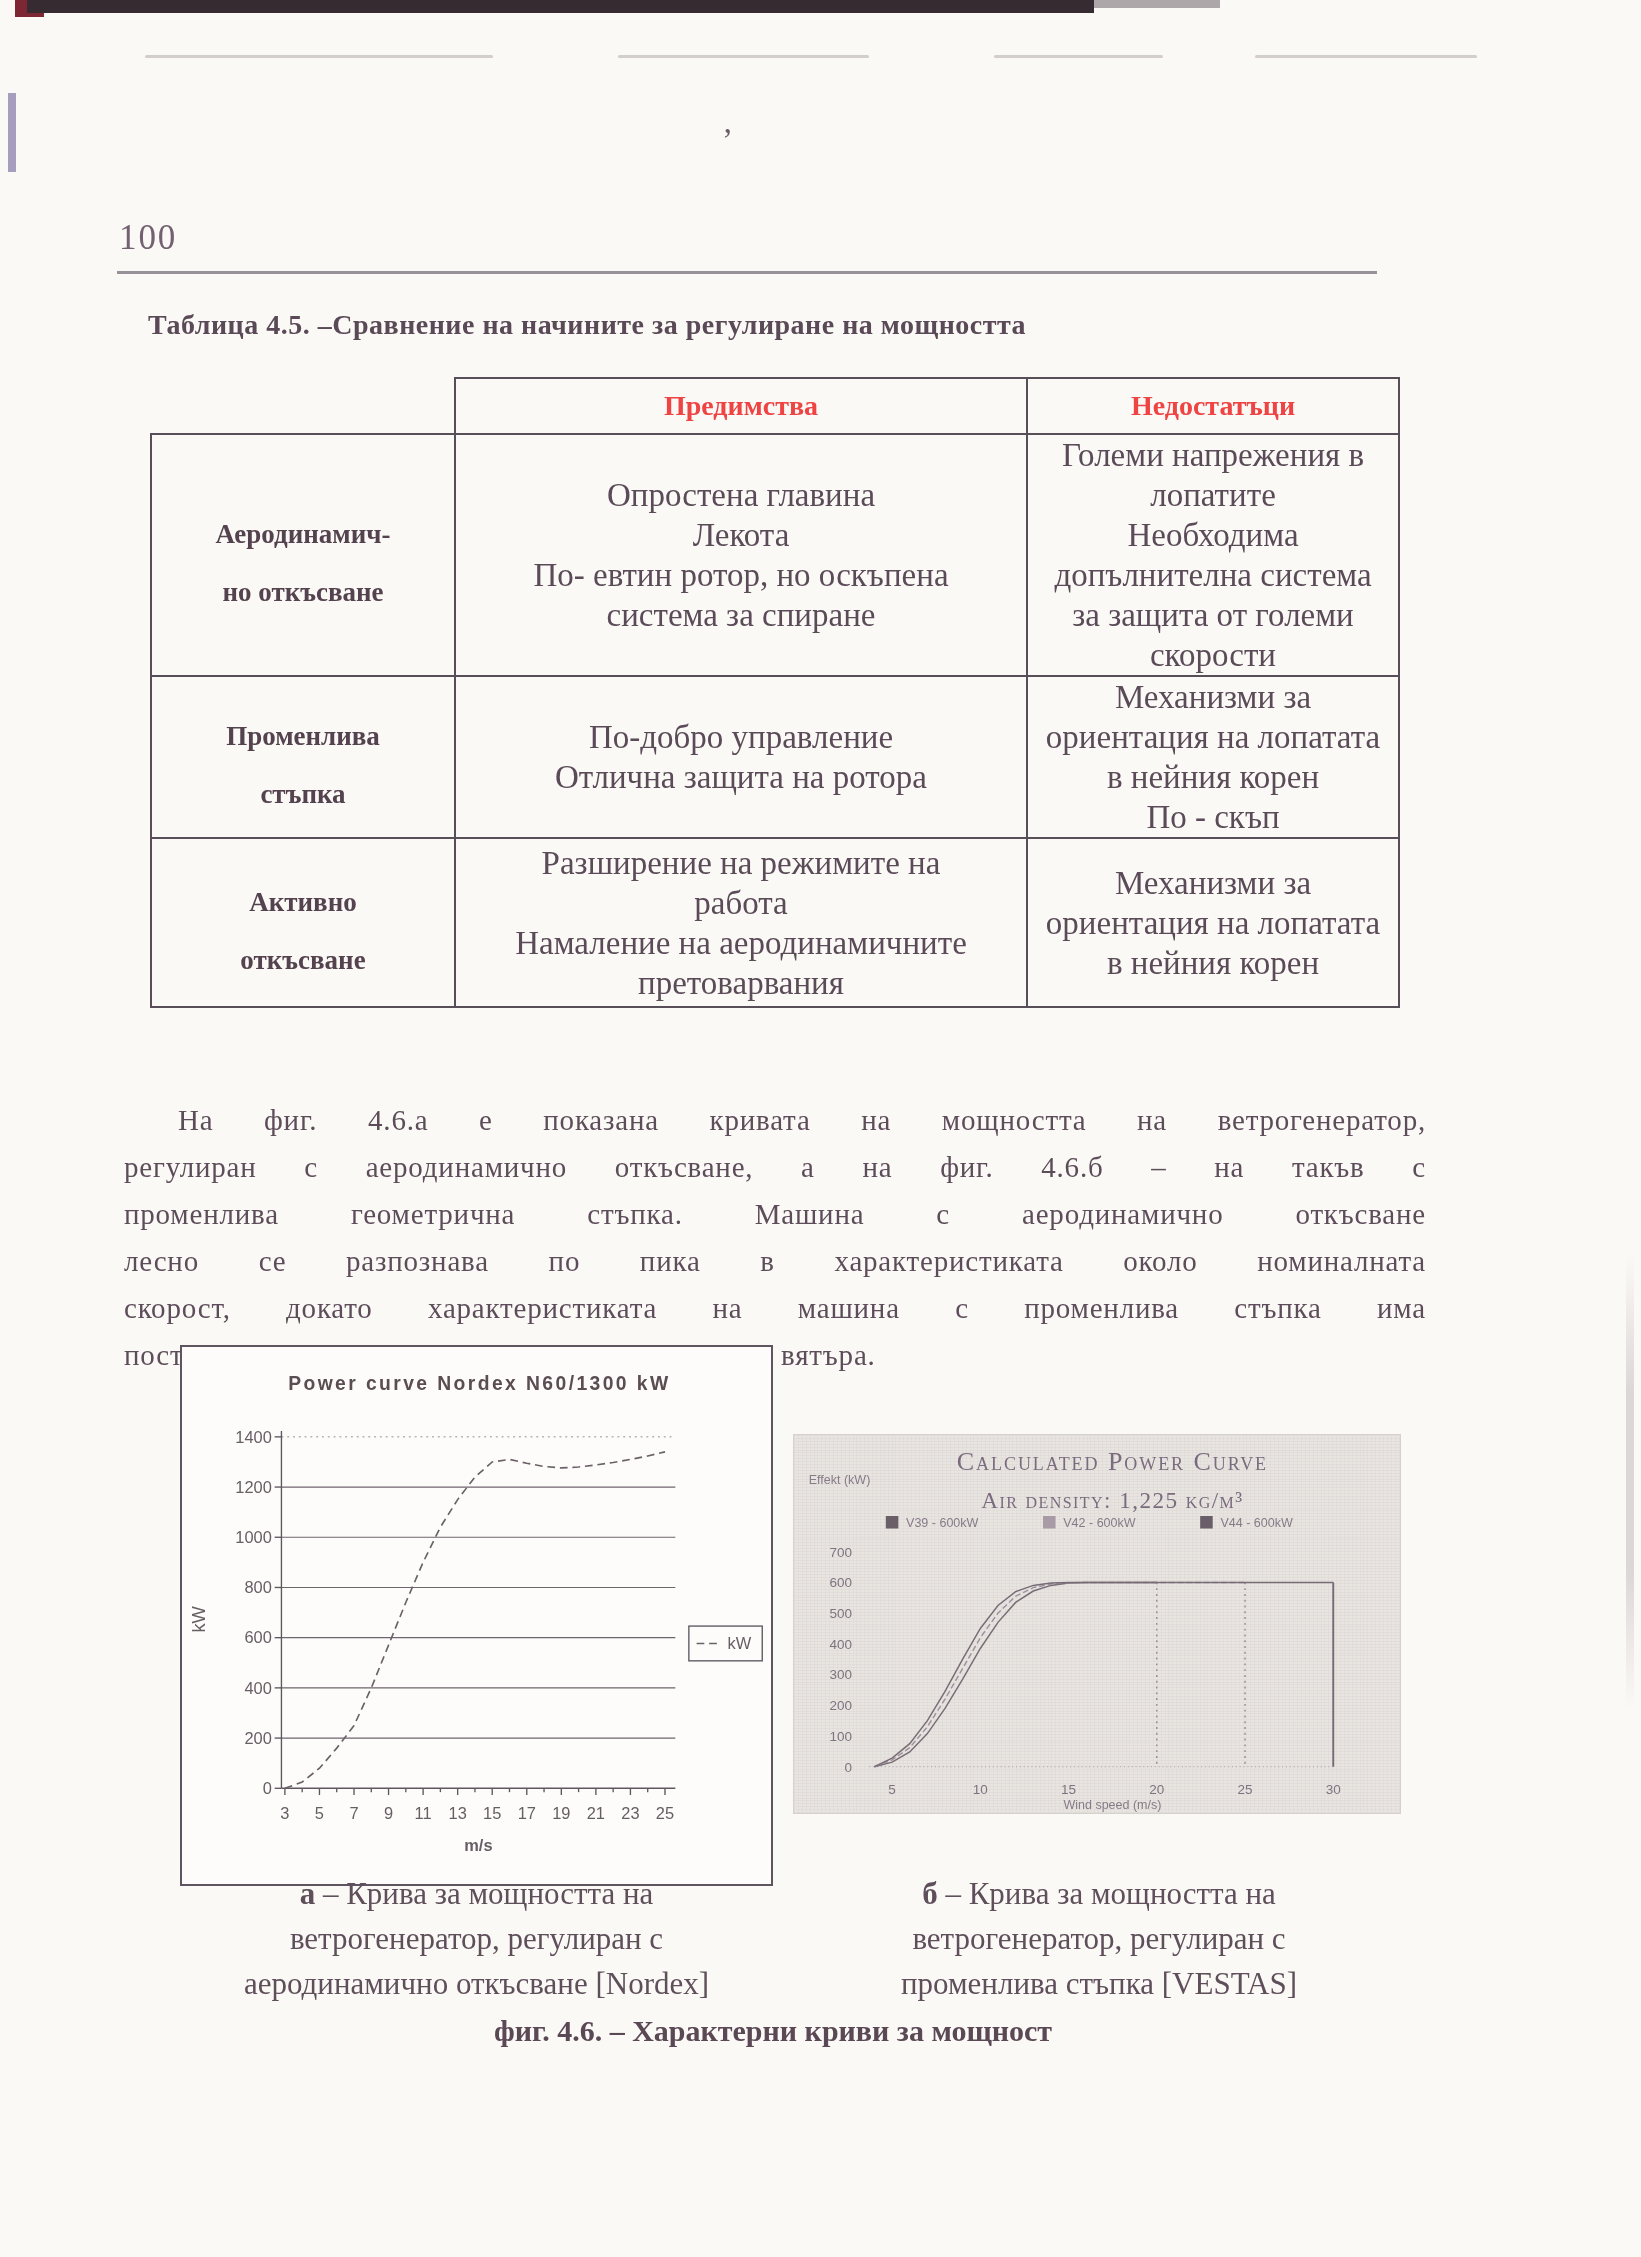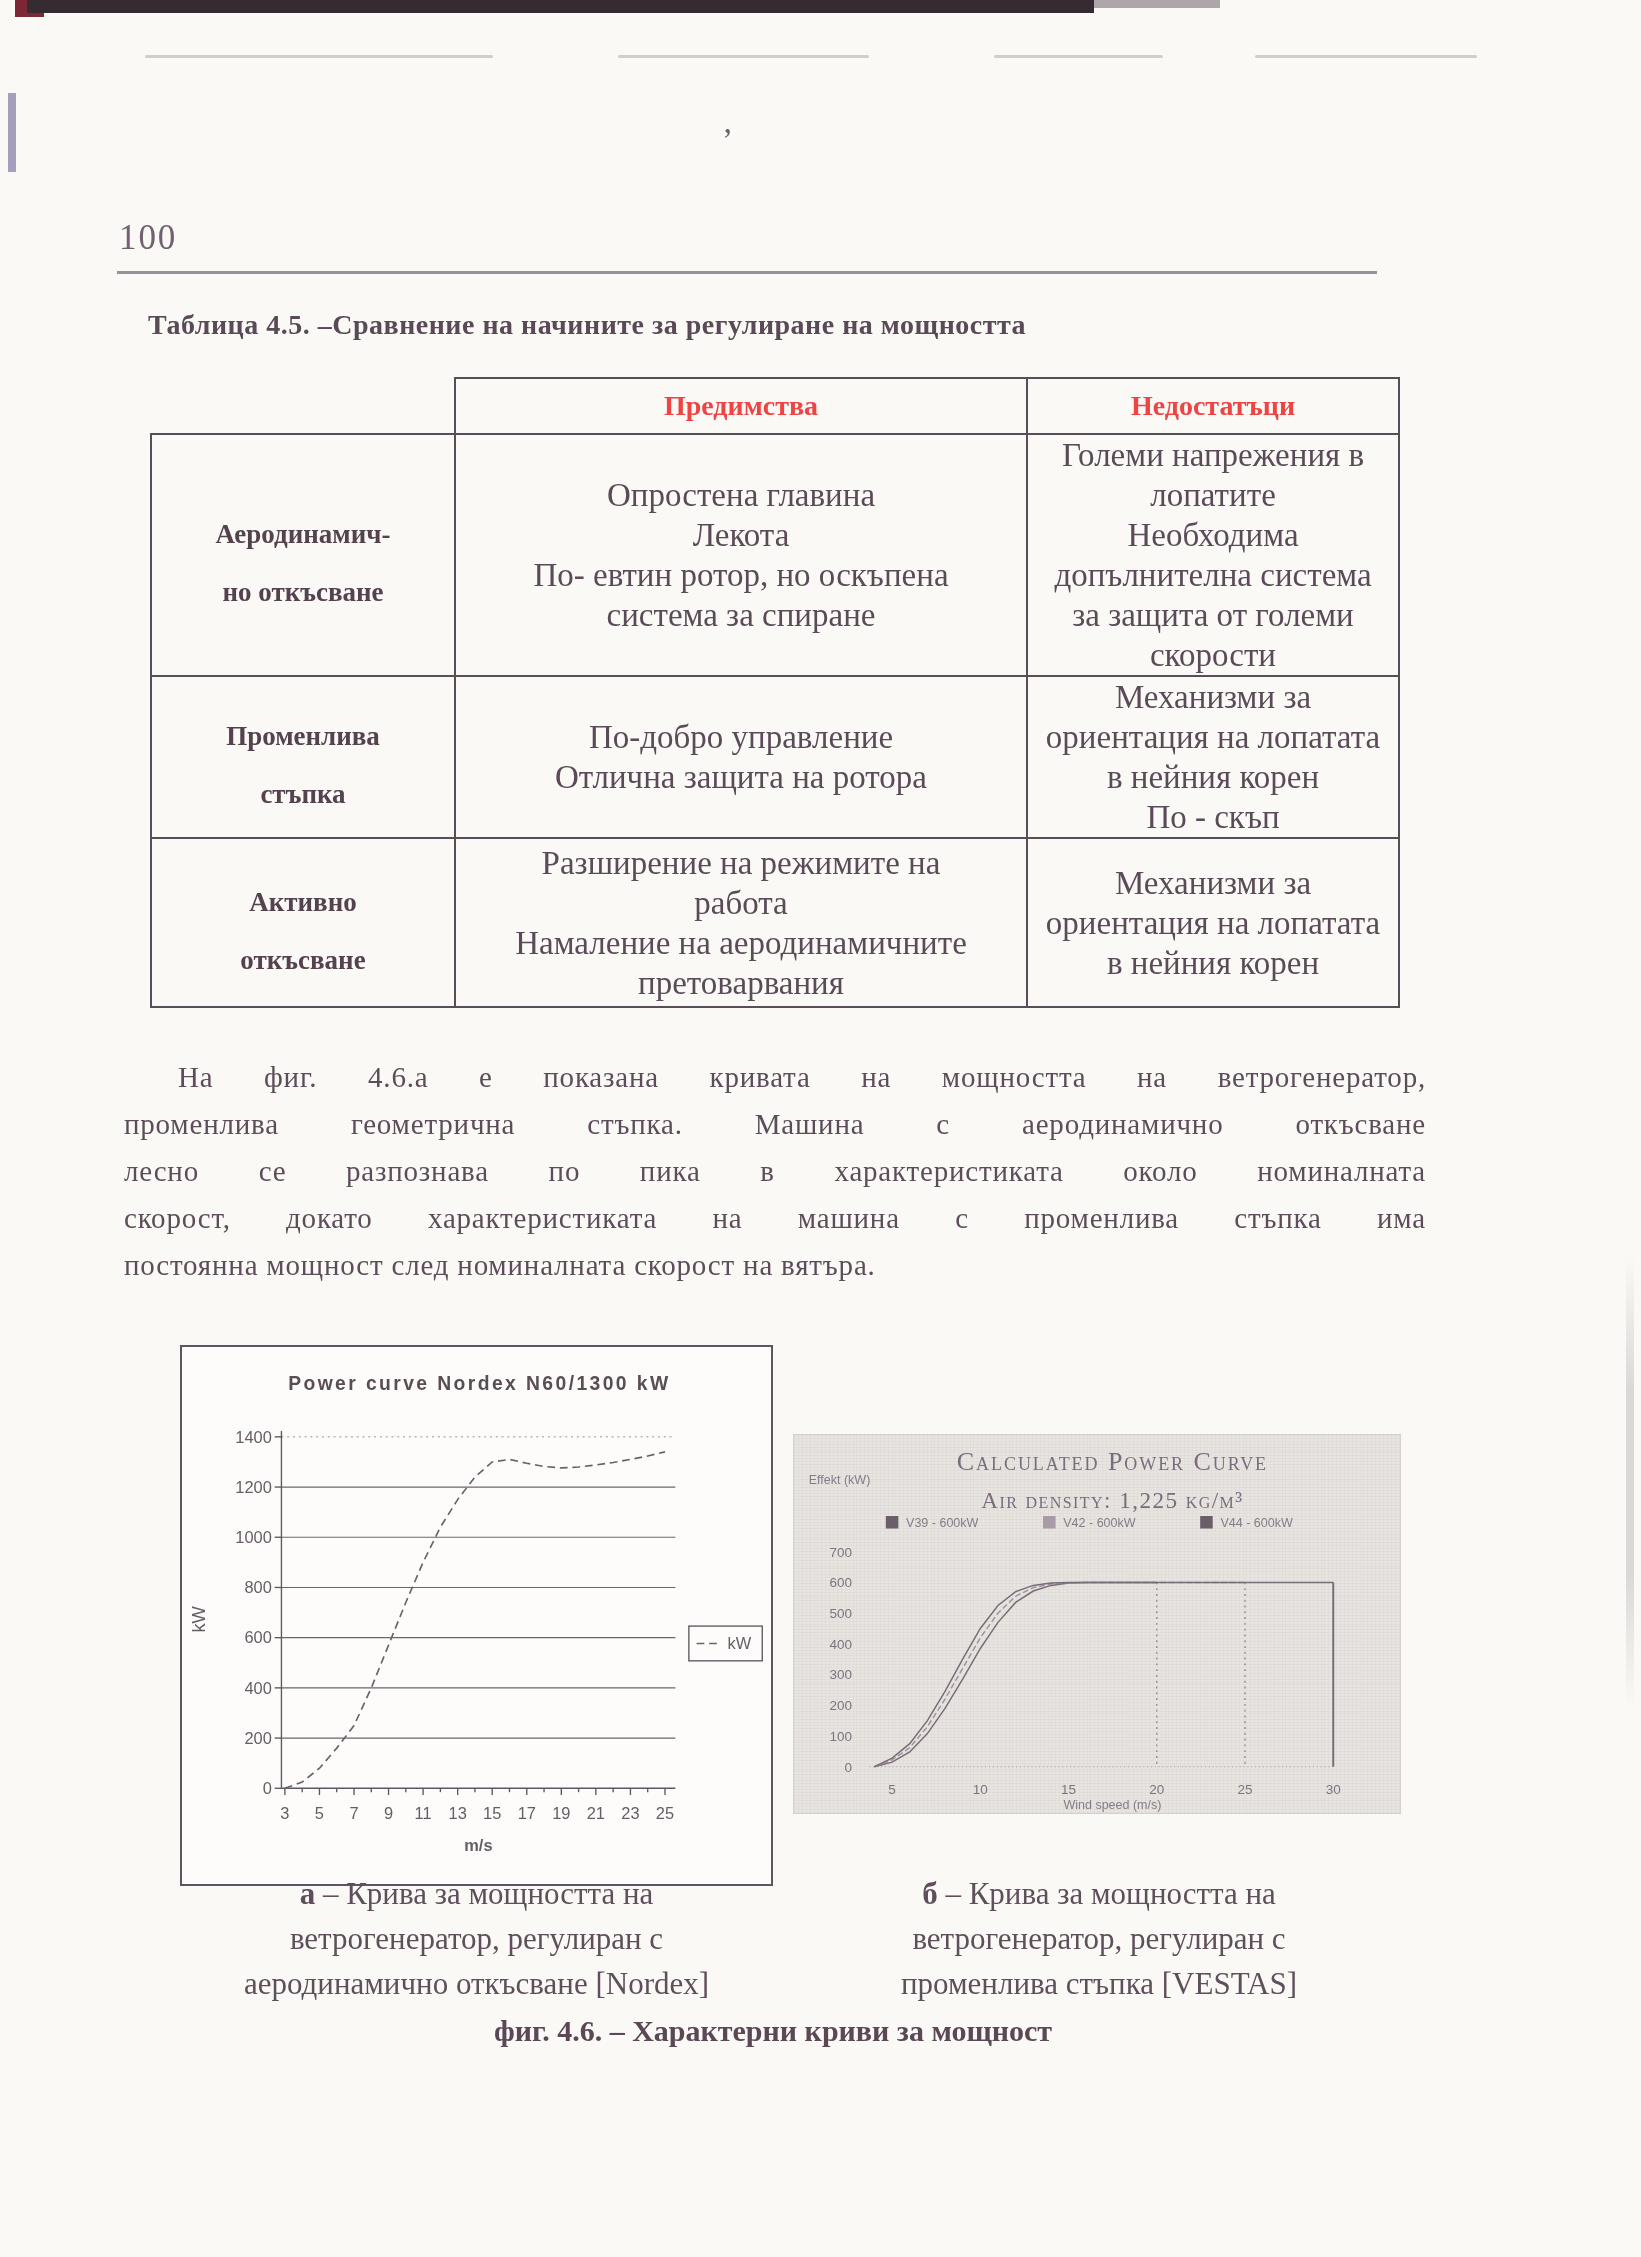--- a/index.html
+++ b/index.html
@@ -27,21 +27,21 @@
   .cmp td,.cmp th{border:2.9px solid #574e57;text-align:center;vertical-align:middle;padding:0 7.7px;}
   .cmp th{font-size:28px;font-weight:bold;color:#ef4444;}
   .cmp td{font-size:33px;color:#5b4b58;}
   .cmp td div{line-height:40px;}
   .cmp td.lab{font-weight:bold;font-size:27px;color:#54434f;}
   .cmp td.lab div{line-height:42px;margin-top:16px;}
   .cmp td.blank{border:none;}
 
   .para{position:absolute;left:124px;top:1054px;width:1302px;font-size:29px;color:#5d4d5a;}
   .para div{text-align:justify;text-align-last:justify;line-height:47px;letter-spacing:0.8px;}
-  .para div:first-child{text-indent:54px;}
+  .para div:first-child{text-indent:54px;margin-top:43px;}
   .para div:last-child{text-align-last:left;}
 
   .chart-a{position:absolute;left:180px;top:1345px;width:593px;height:541px;background:#fdfcfa;
            border:2.9px solid #5e5560;box-sizing:border-box;}
   .chart-a svg{display:block;}
   .ca-grid{stroke:#6e656c;stroke-width:1.2;}
   .ca-grid-top{stroke:#938a90;stroke-width:1;stroke-dasharray:2 4;}
   .ca-axis{stroke:#5f5660;stroke-width:1.4;fill:none;}
   .ca-curve{fill:none;stroke:#6b5f68;stroke-width:1.7;stroke-dasharray:8 5;}
   .ca-legend-box{fill:#fdfcfa;stroke:#5f5660;stroke-width:1.4;}
@@ -158,20 +158,21 @@
             <div>Механизми за</div>
             <div>ориентация на лопатата</div>
             <div>в нейния корен</div>
           </td>
       </tr>
     </tbody>
   </table>
 
   <div class="para">
       <div>На фиг. 4.6.а е показана кривата на мощността на ветрогенератор,</div>
+      <div>регулиран с аеродинамично откъсване, а на фиг. 4.6.б – на такъв с</div>
       <div>променлива геометрична стъпка. Машина с аеродинамично откъсване</div>
       <div>лесно се разпознава по пика в характеристиката около номиналната</div>
       <div>скорост, докато характеристиката на машина с променлива стъпка има</div>
       <div>постоянна мощност след номиналната скорост на вятъра.</div>
     </div>
 
   <div class="chart-a">
     <svg id="chart-a-svg" width="587" height="535" viewBox="0 0 608 554">
         <text x="308" y="44" text-anchor="middle" class="ca-title">Power curve Nordex N60/1300 kW</text>
         <line x1="96" y1="457" x2="103" y2="457" class="ca-axis"></line>

